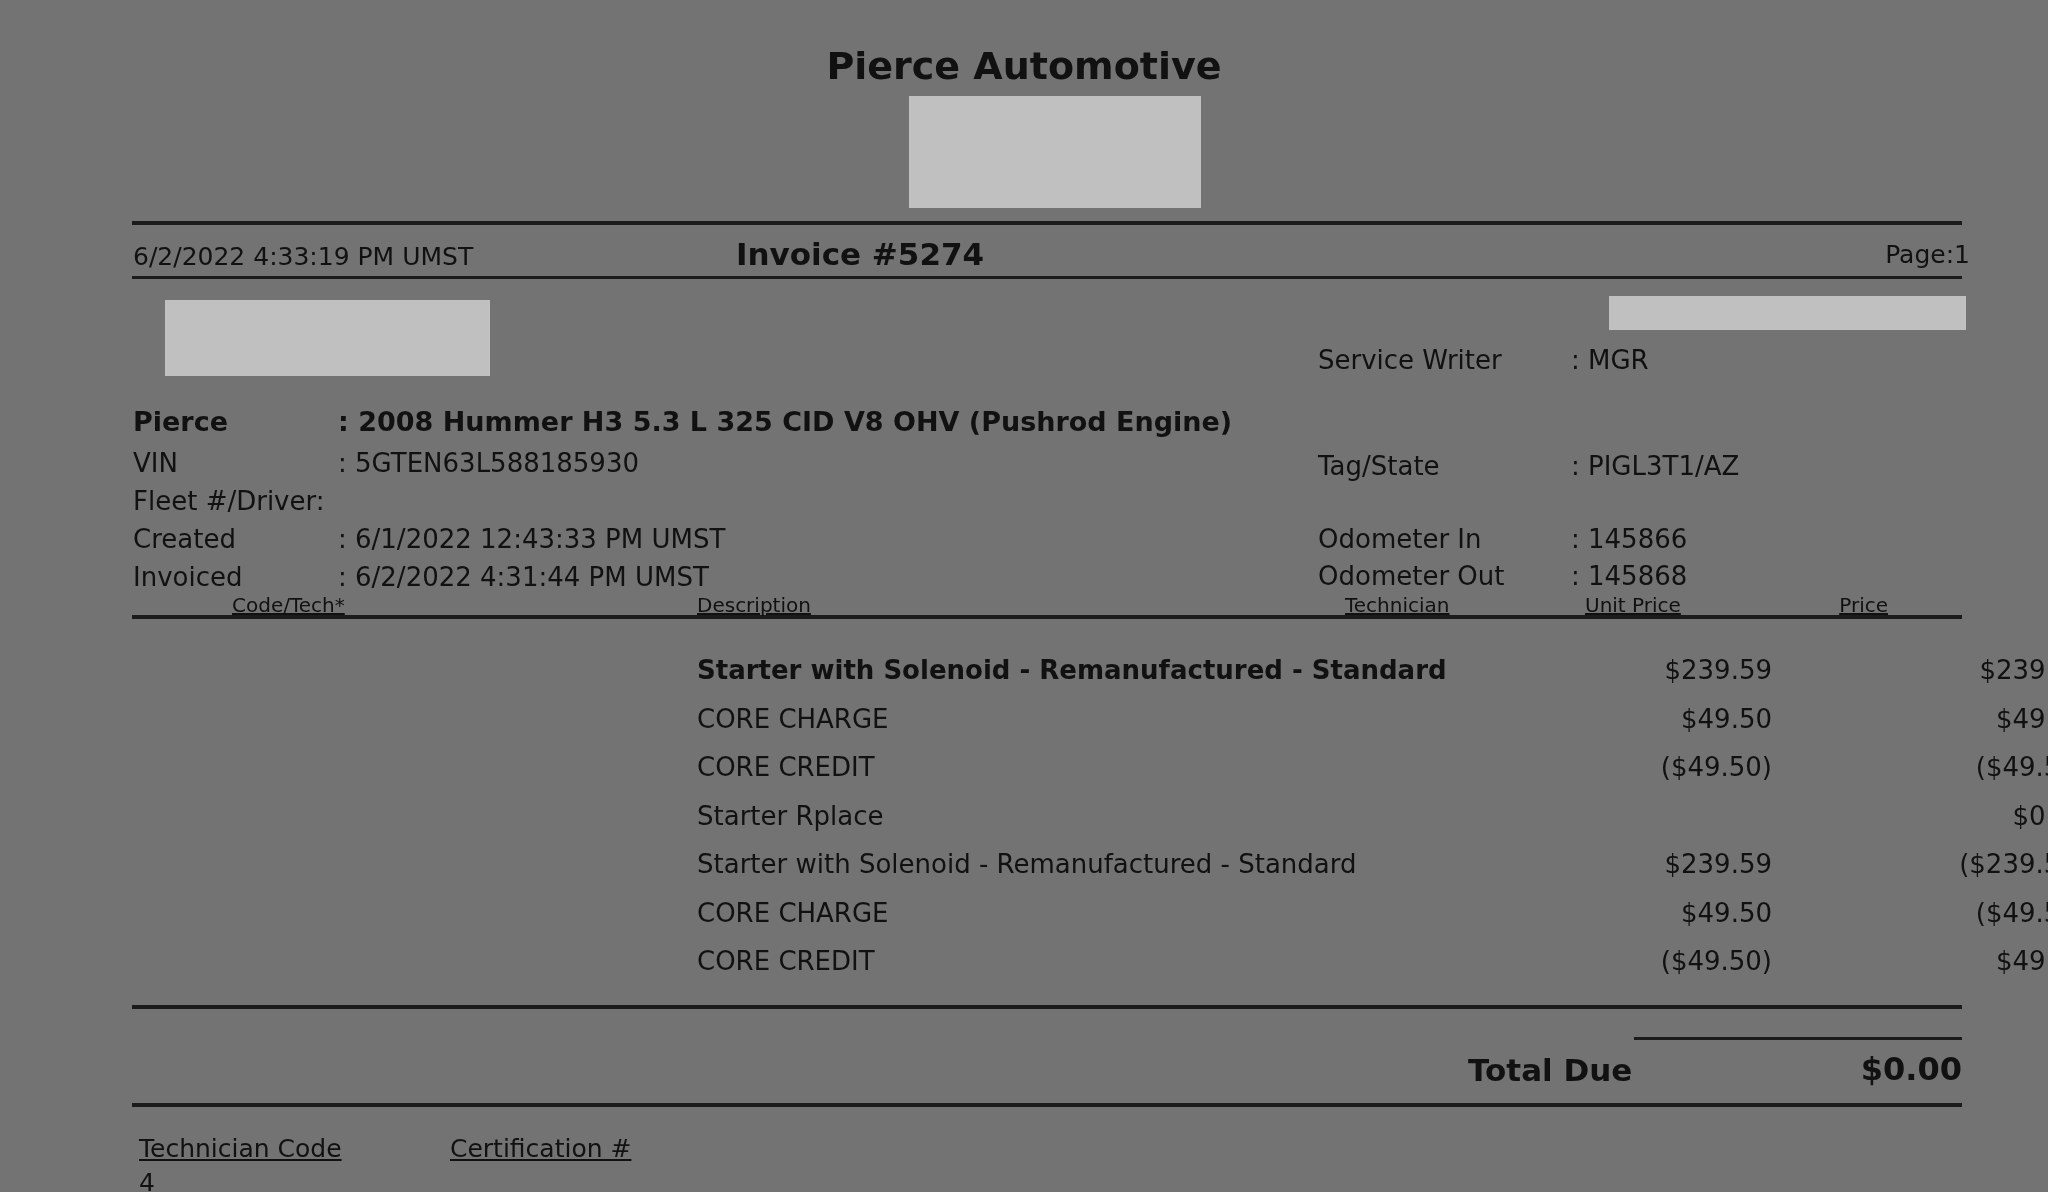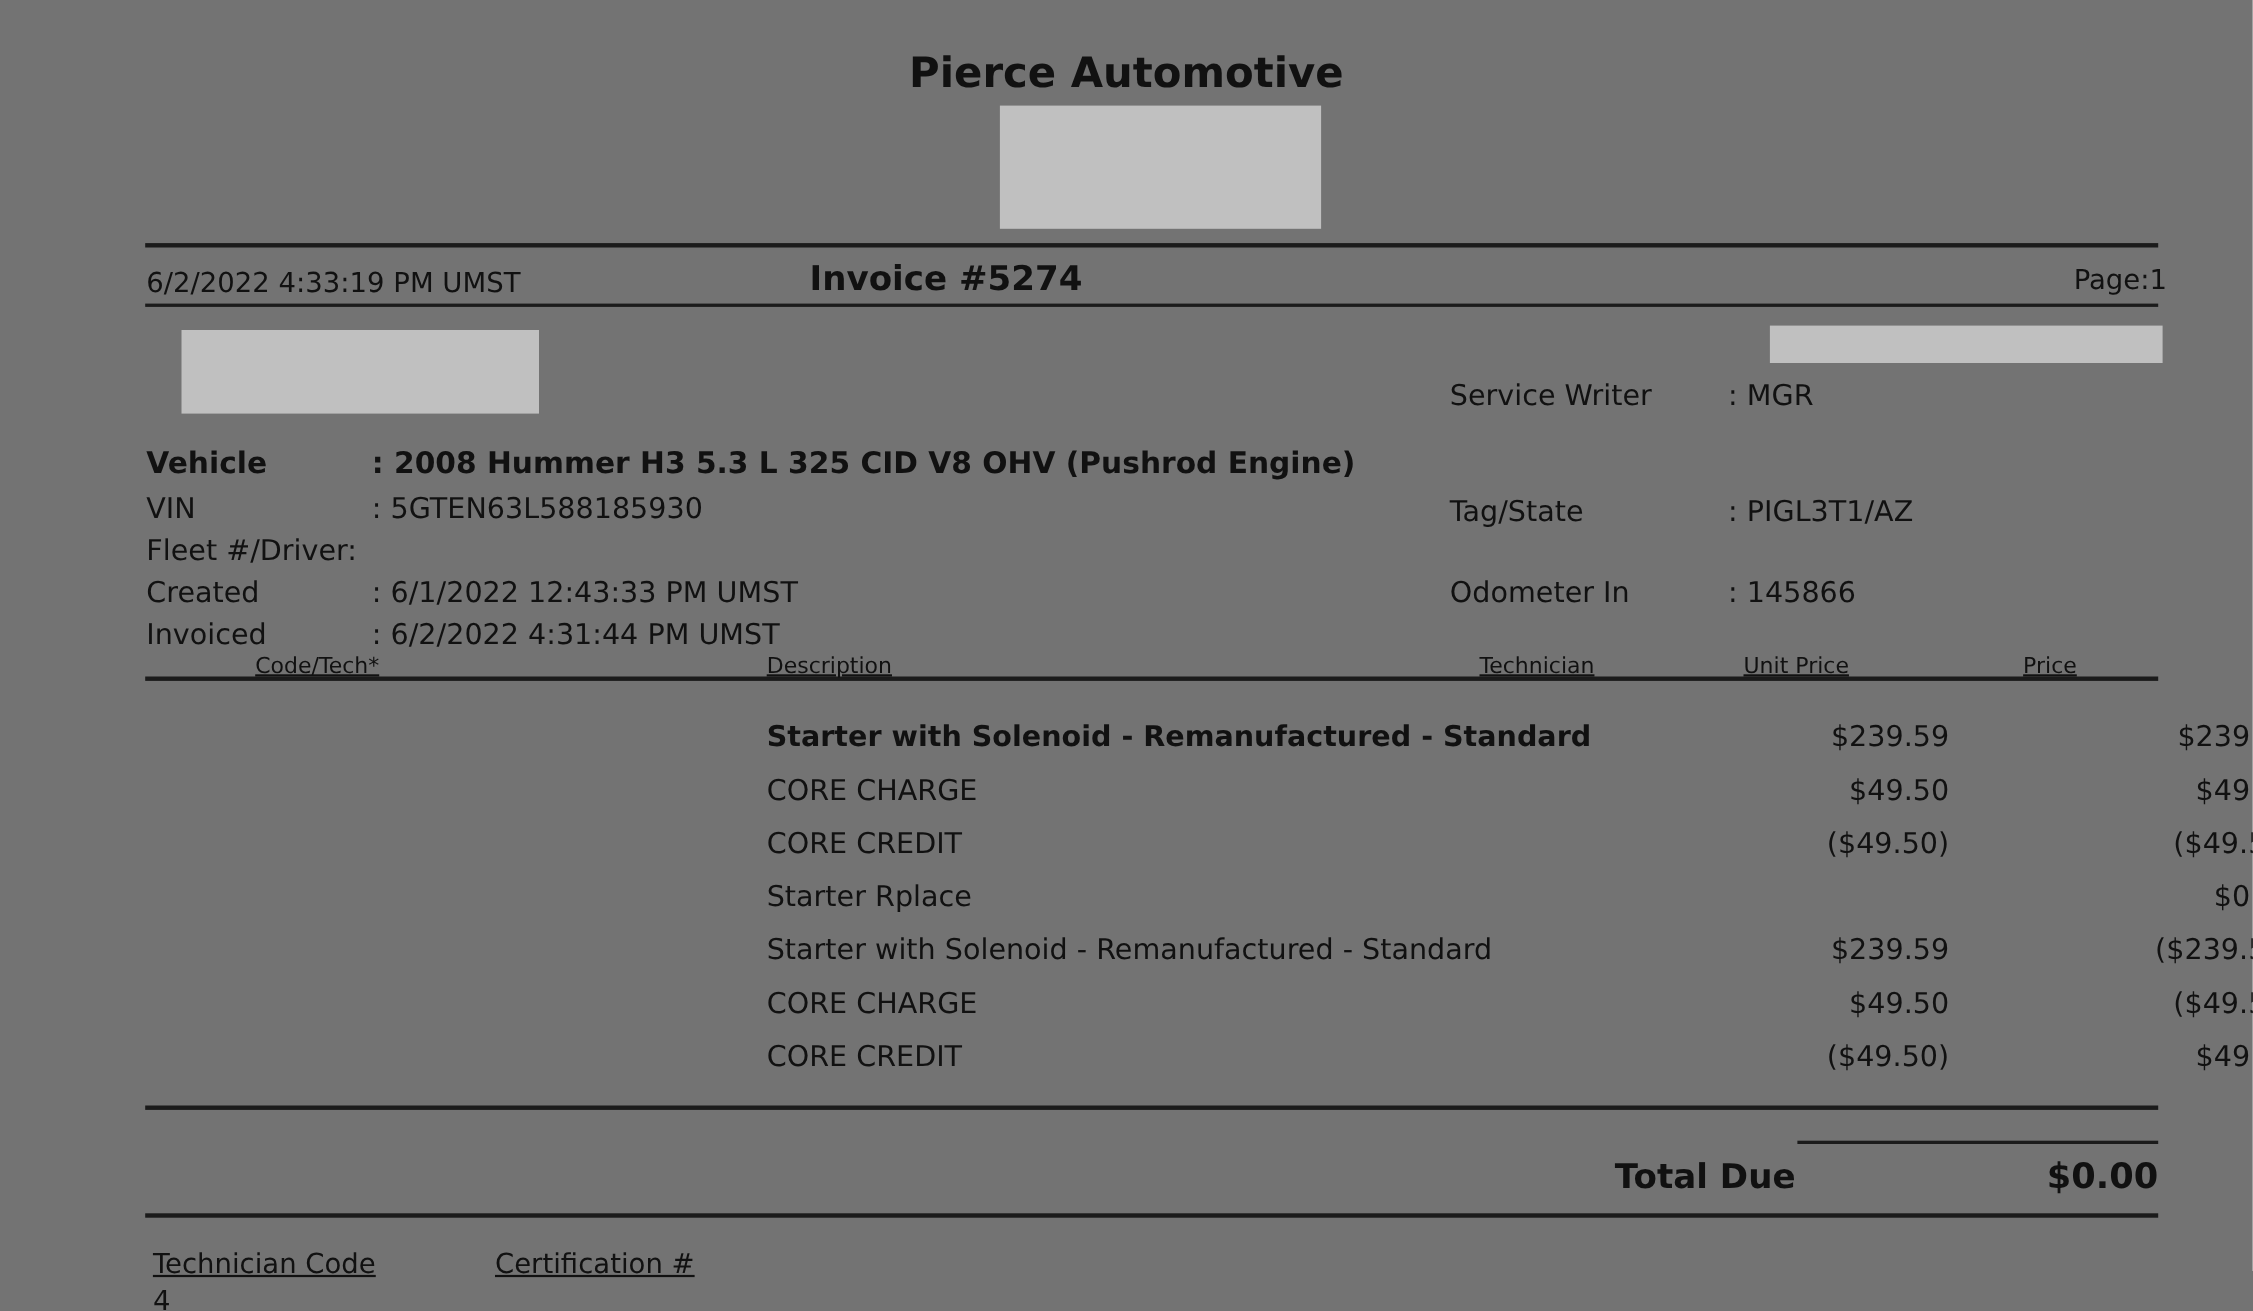--- a/index.html
+++ b/index.html
@@ -235,21 +235,21 @@
   <div class="meta-center">Invoice #5274</div>
   <div class="meta-right">Page:1</div>
 
   <div class="rule rule-underheader"></div>
 
   <div class="redact-customer"></div>
   <div class="redact-writer"></div>
 
   <div class="info-left">
     <div class="row vehicle">
-      <span class="lbl">Vehicle</span>
+      <span class="lbl">Pierce</span>
       <span class="val">: 2008 Hummer H3 5.3 L 325 CID V8 OHV (Pushrod Engine)</span>
     </div>
     <div class="row">
       <span class="lbl">VIN</span>
       <span class="val">: 5GTEN63L588185930</span>
     </div>
     <div class="row">
       <span class="lbl">Fleet #/Driver:</span>
       <span class="val"></span>
     </div>
@@ -270,20 +270,24 @@
     </div>
     <div class="spacer"></div>
     <div class="row">
       <span class="lbl">Tag/State</span>
       <span class="val">: PIGL3T1/AZ</span>
     </div>
     <div class="gap"></div>
     <div class="row">
       <span class="lbl">Odometer In</span>
       <span class="val">: 145866</span>
+    </div>
+    <div class="row">
+      <span class="lbl">Odometer Out</span>
+      <span class="val">: 145868</span>
     </div>
   </div>
 
   <div class="rule rule-tabletop"></div>
   <div class="col-head ch-code">Code/Tech*</div>
   <div class="col-head ch-desc">Description</div>
   <div class="col-head ch-cond">Technician</div>
   <div class="col-head ch-unit">Unit Price</div>
   <div class="col-head ch-price">Price</div>
 

